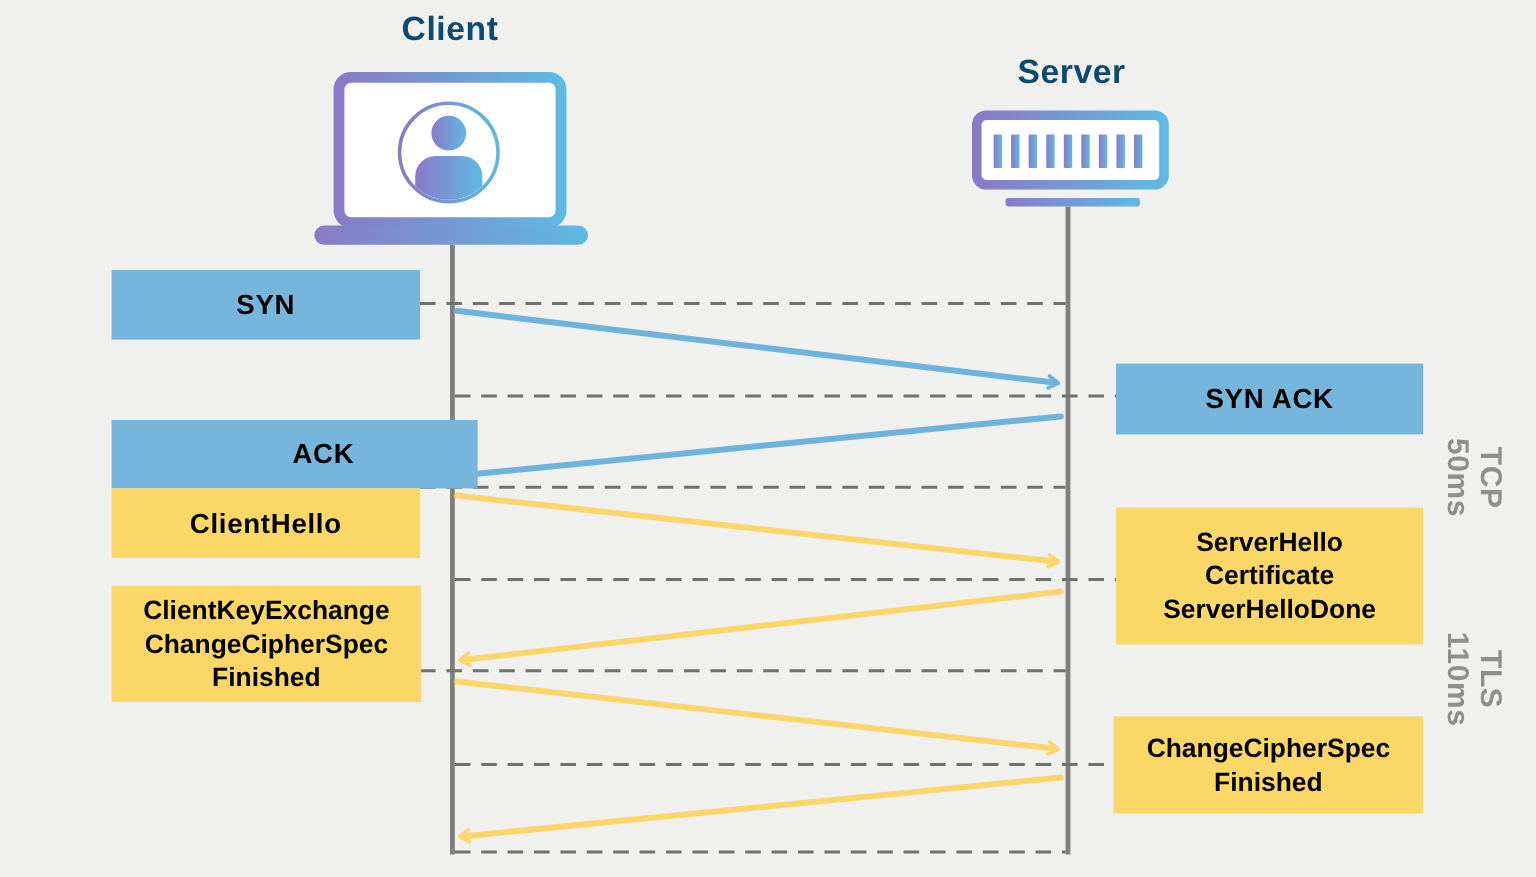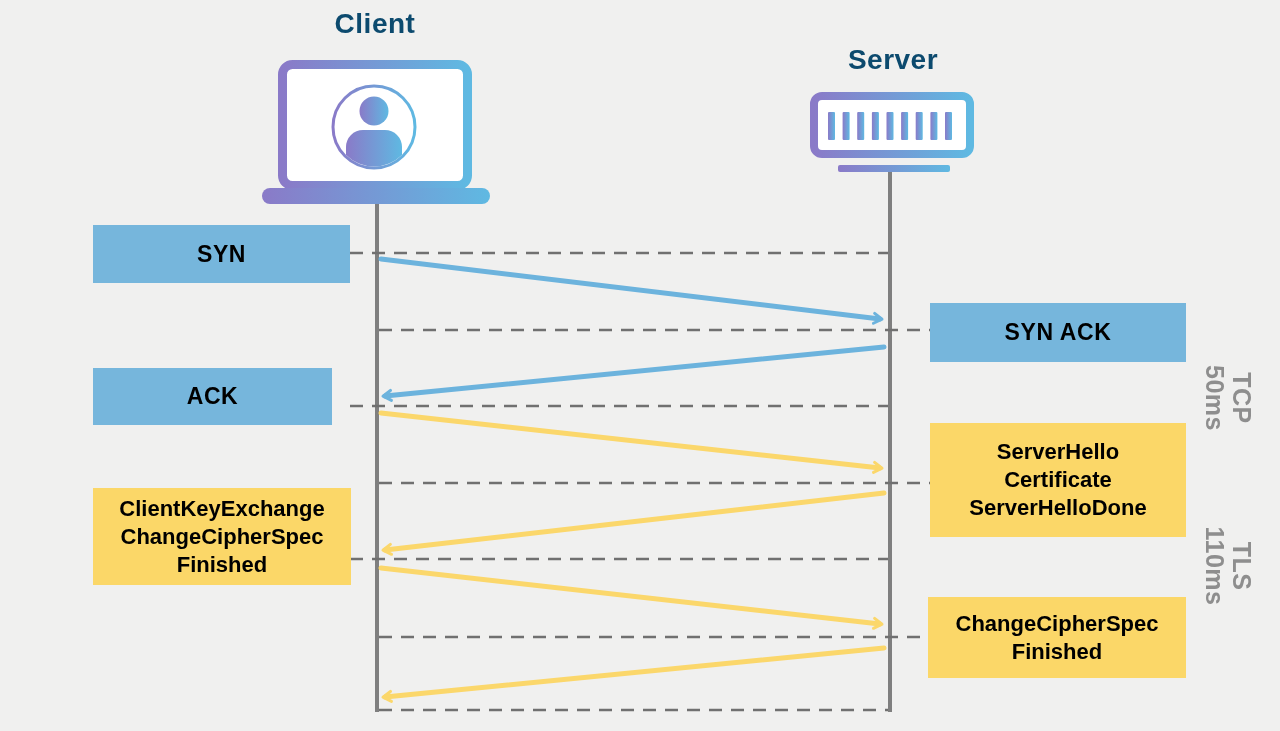--- a/index.html
+++ b/index.html
@@ -102,21 +102,22 @@
       <rect x="124.4" y="24" width="7" height="28" rx="1"></rect>
       <rect x="139" y="24" width="7" height="28" rx="1"></rect>
     </g>
     <rect x="32" y="77" width="112" height="7" rx="2" fill="url(#srvgrad)"></rect>
   </svg>
 
   <div class="actor-title" style="left:295px; top:8px;  width:160px;">Client</div>
   <div class="actor-title" style="left:813px; top:44px; width:160px;">Server</div>
 
   <div class="msg-box tcp single" style="left:93px; top:225px; width:257px; height:58px;">SYN</div>
-  <div class="msg-box tcp single" style="left:93px; top:368px; width:239px; height:57px;">ACK</div>
+  <div class="msg-box tcp single" style="left:93px; top:350px; width:257px; height:57px;padding-left:48px;">ACK</div>
+  <div class="msg-box tls single" style="left:93px; top:407px; width:257px; height:58px;">ClientHello</div>
   <div class="msg-box tls multi" style="left:93px; top:488px; width:258px; height:97px;text-align:center;">ClientKeyExchange
 ChangeCipherSpec
 Finished</div>
 
   <div class="msg-box tcp single" style="left:930px; top:303px; width:256px; height:59px;">SYN ACK</div>
   <div class="msg-box tls multi" style="left:930px; top:423px; width:256px; height:114px;">ServerHello
 Certificate
 ServerHelloDone</div>
   <div class="msg-box tls multi" style="left:928px; top:597px; width:258px; height:81px;">ChangeCipherSpec
 Finished</div>

